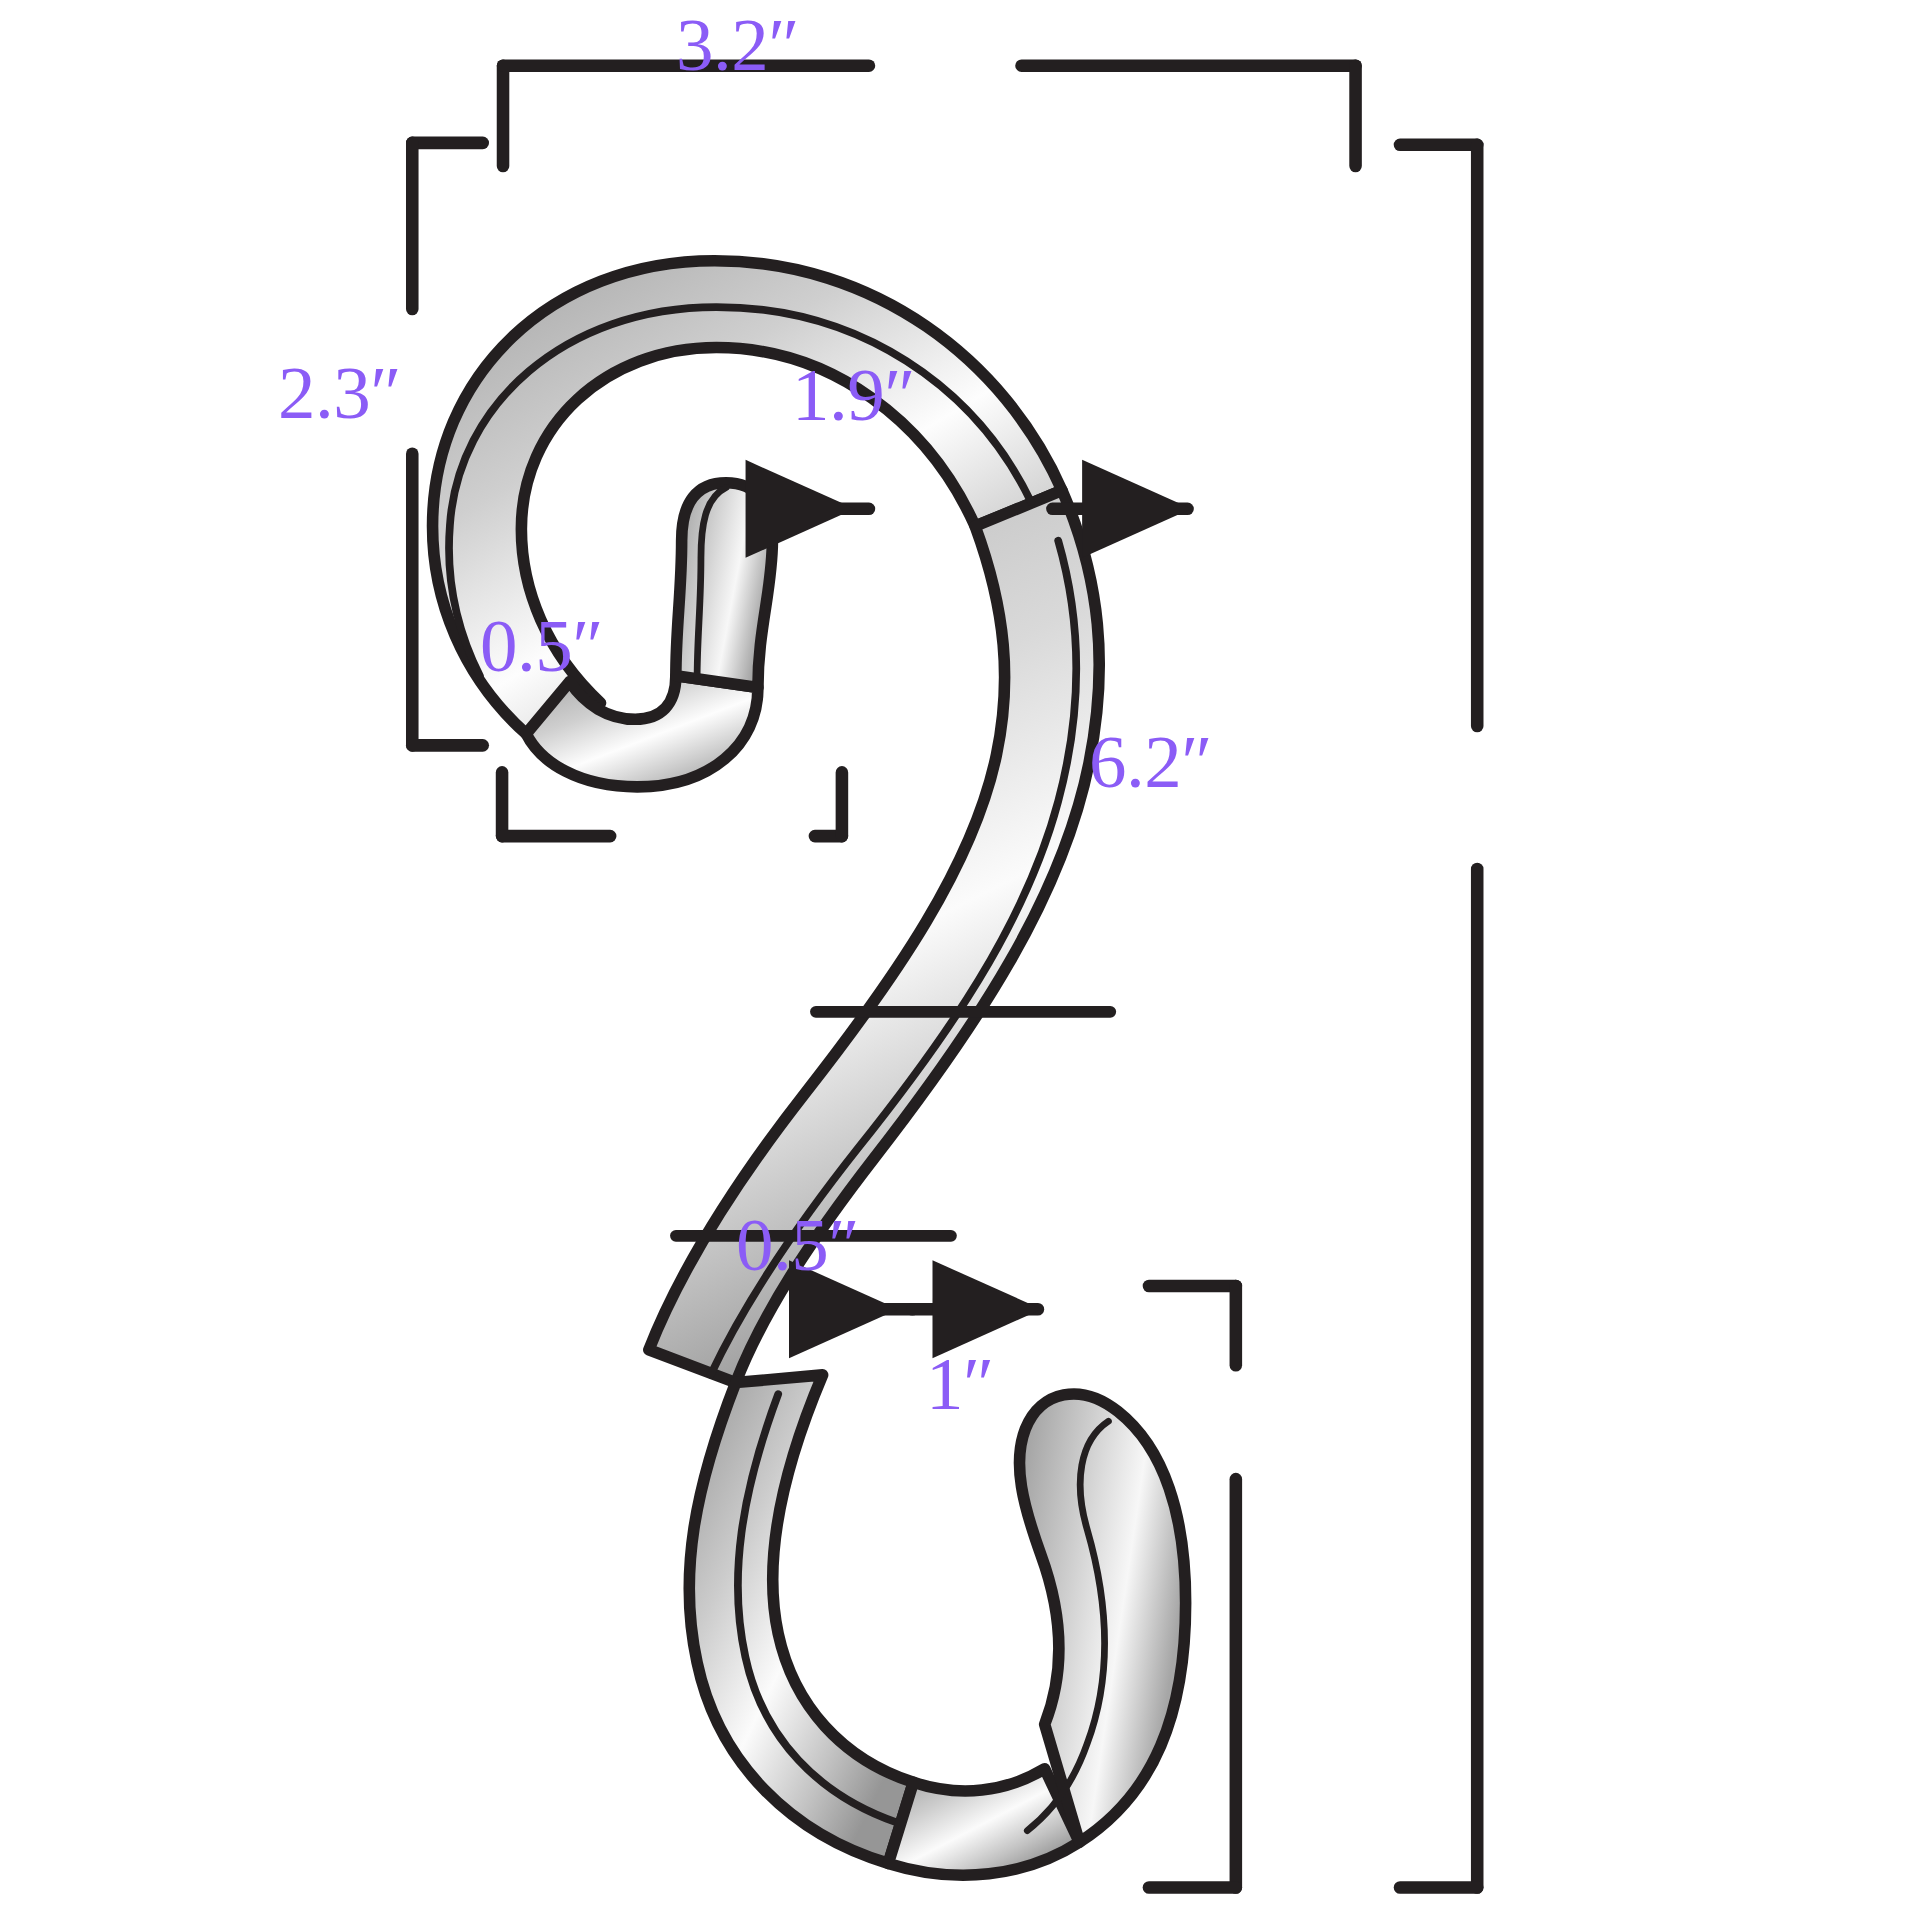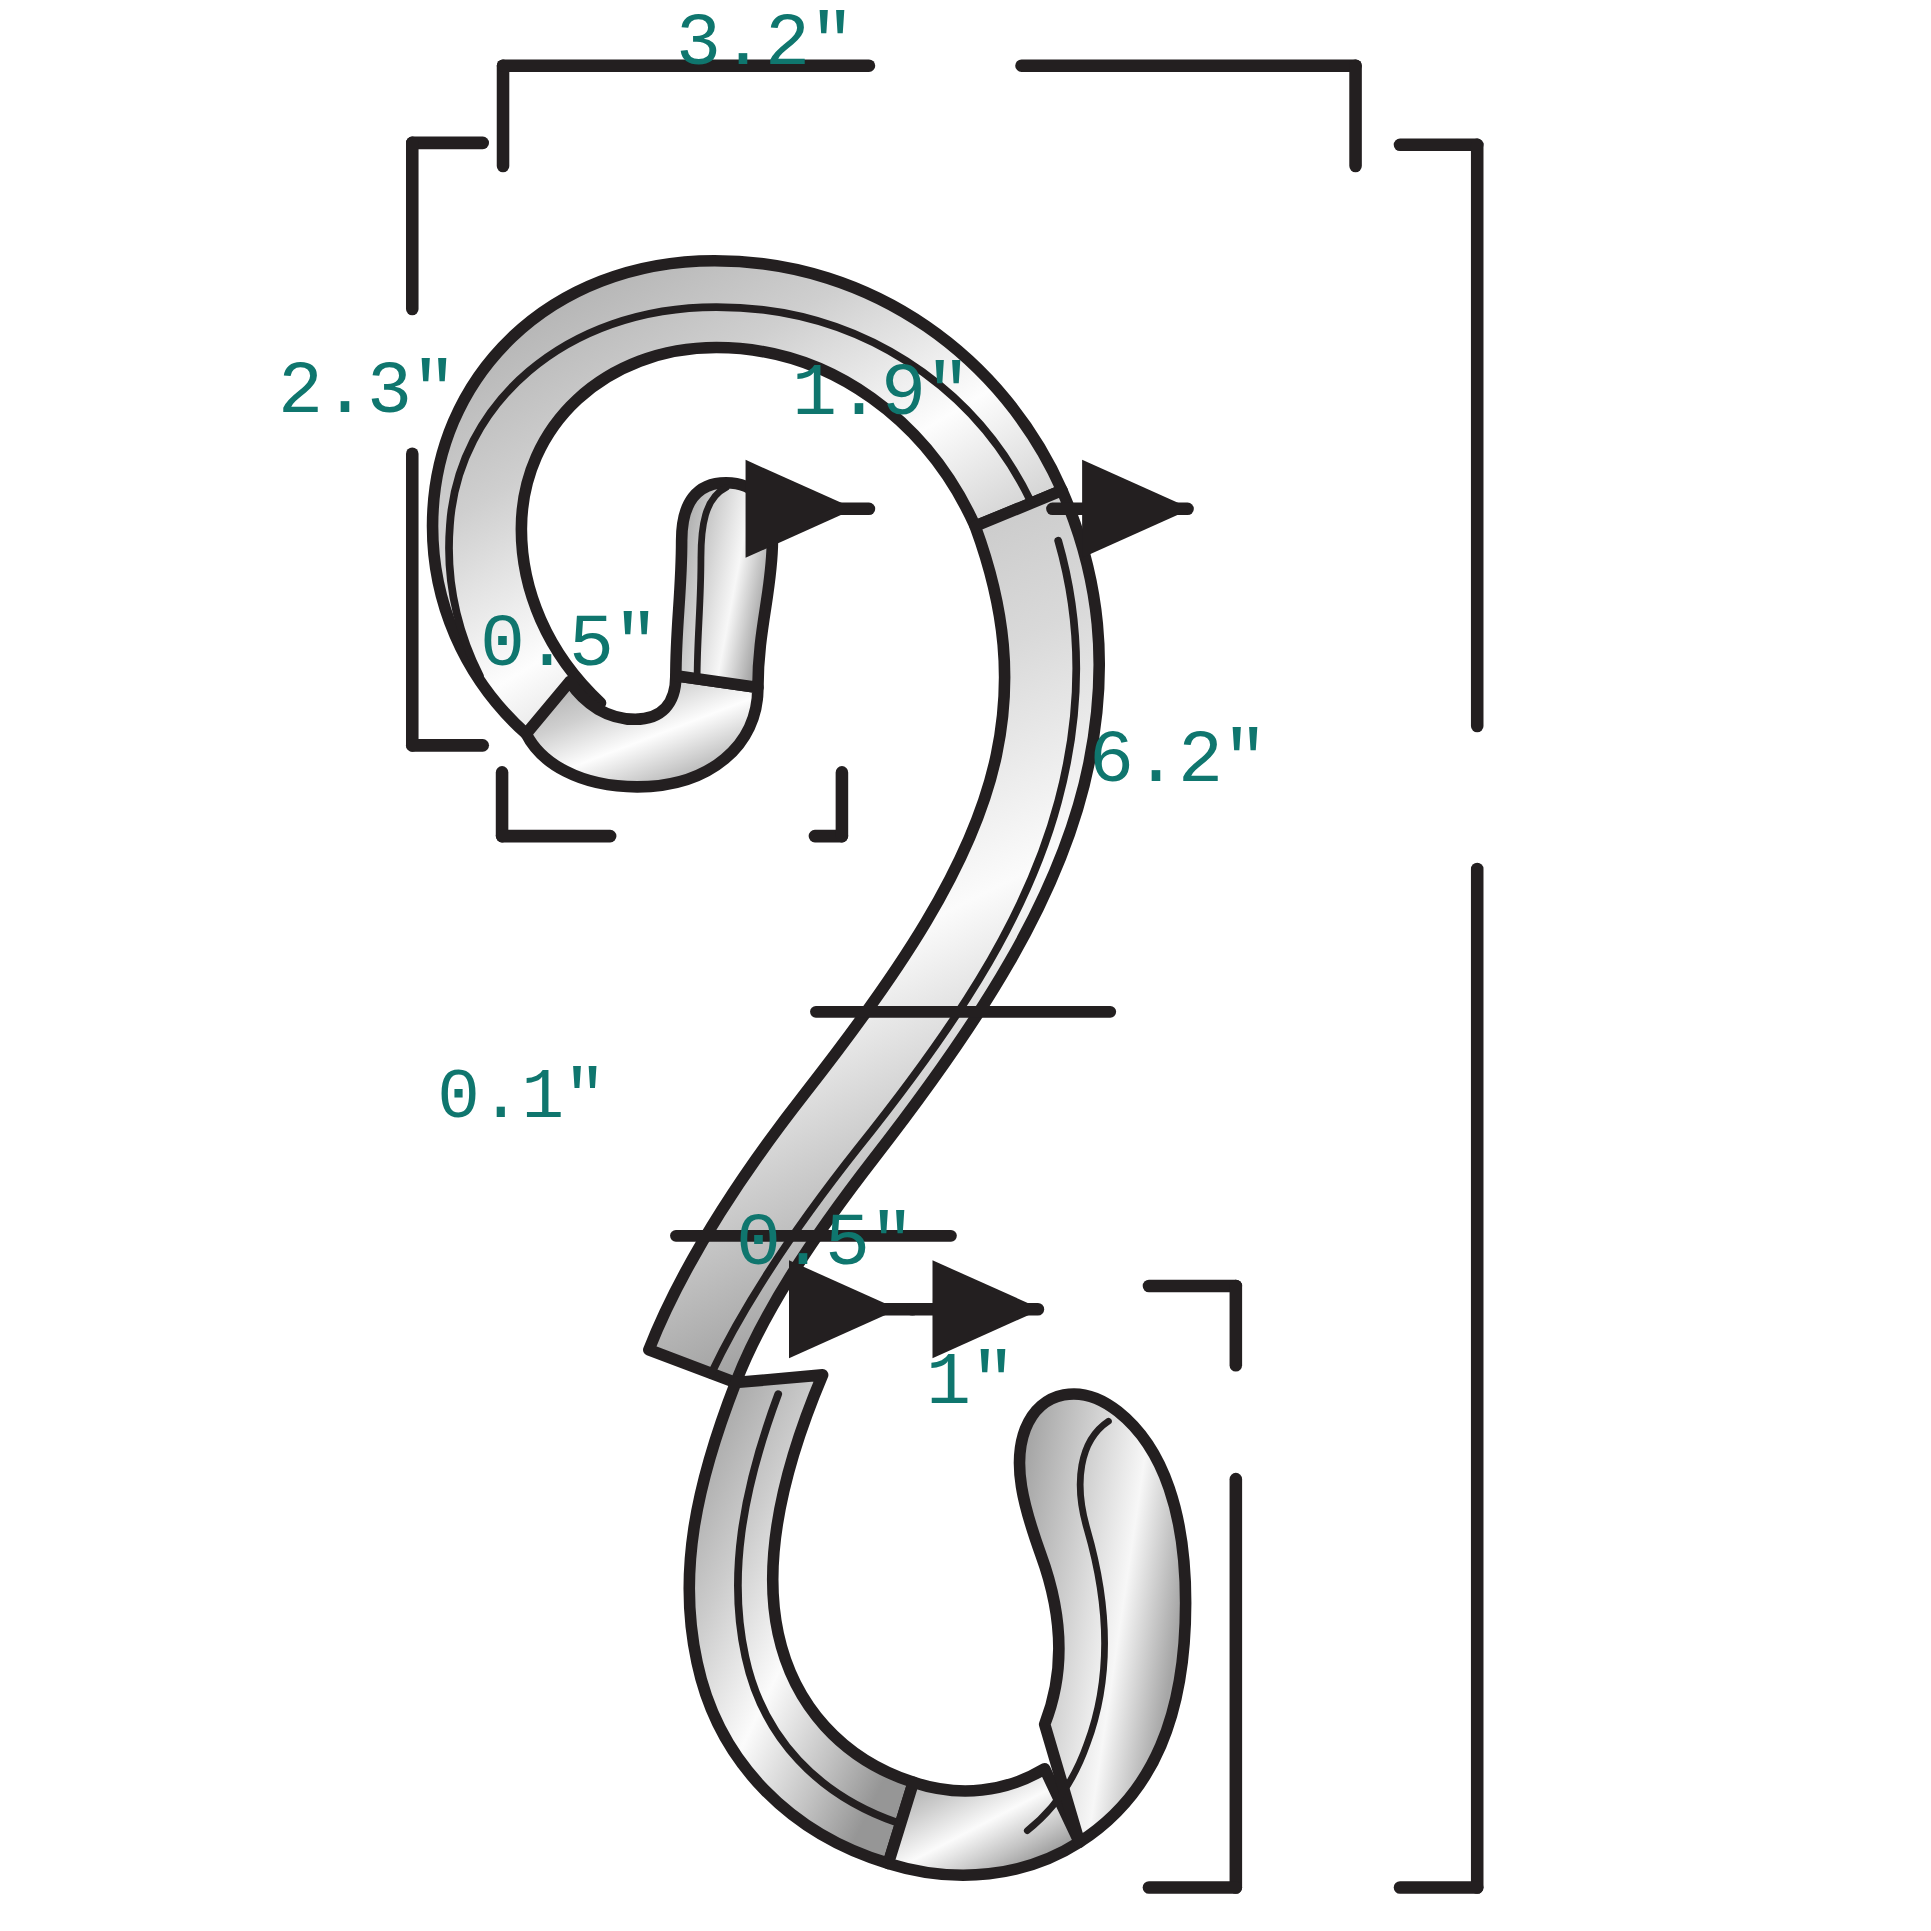--- a/index.html
+++ b/index.html
@@ -20,22 +20,22 @@
   #drawing {
     position: absolute;
     left: 0;
     top: 0;
     width: 1931px;
     height: 1931px;
     display: block;
   }
   .dim-text {
     position: absolute;
-    font-family: Liberation Mono, monospace;
-    color: #0f766e;
+    font-family: Liberation Serif, serif;
+    color: #8b5cf6;
     white-space: pre;
     line-height: 1.06;
     letter-spacing: -0.5px;
   }
   .dim-val {
     font-size: 75px;
   }
   .lbl-block {
     text-align: center;
     font-size: 71px;
@@ -279,17 +279,16 @@
   <div class="dim-text dim-val" id="t-13">0.5″</div>
 
   <div class="dim-text dim-val" id="t-62">6.2″</div>
 
   <div class="dim-text dim-val" id="t-08">0.5″</div>
 
   <div class="dim-text dim-val" id="t-1in">1″</div>
 
 
   <div class="dim-text lbl-block" id="lbl-thickness">
-    <span class="lbl-num">0.1″</span>
   </div>
 
 </div>
 
 
 </body></html>

